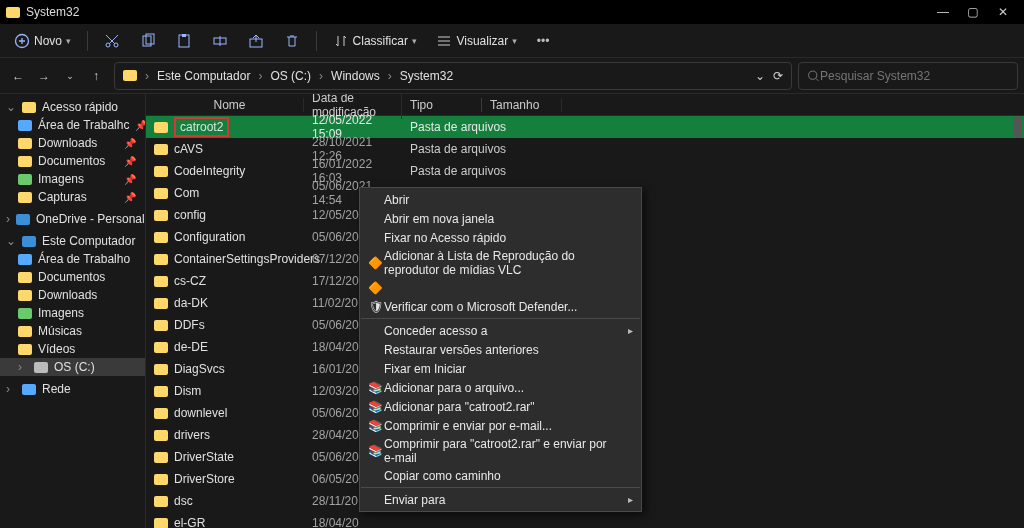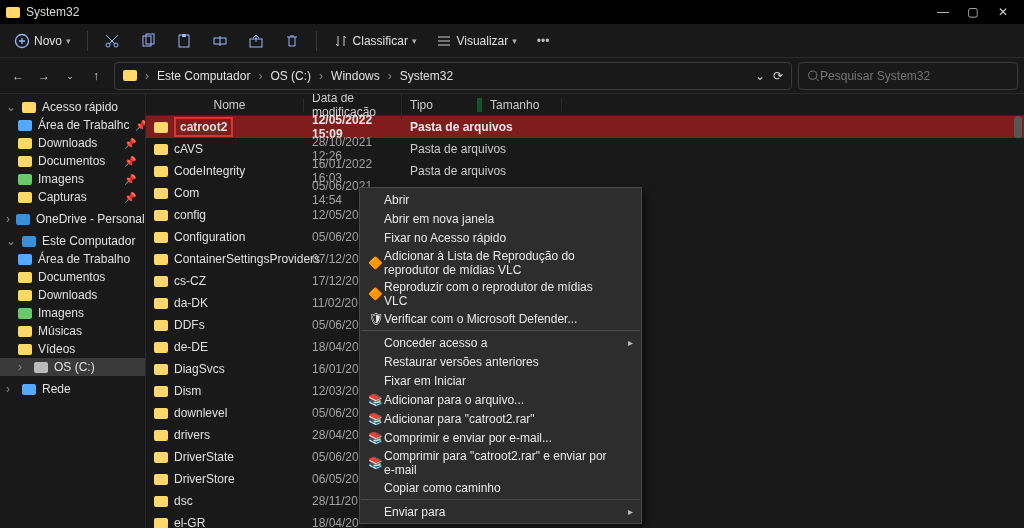--- a/index.html
+++ b/index.html
@@ -132,33 +132,33 @@
   }
   .colheader {
     height:22px;
     border-bottom:1px solid #2a2a2a;
     display:flex;
     align-items:center;
     color:#ccc;
   }
   .col-name { width:158px; padding-left:10px; border-right:1px solid #2a2a2a;text-align:center; }
   .col-date { width:98px; padding-left:8px; border-right:1px solid #2a2a2a; }
-  .col-type { width:80px; padding-left:8px; border-right:5px solid #14532d; }
+  .col-type { width:80px; padding-left:8px; border-right:1px solid #14532d; }
   .col-size { width:80px; padding-left:8px; border-right:1px solid #2a2a2a; }
 
   .filelist { }
   .filerow {
     height:22px;
     display:flex;
     align-items:center;
   }
   .filerow .c-name { width:158px; padding-left:8px; display:flex; align-items:center; gap:6px; }
   .filerow .c-date { width:98px; padding-left:8px; color:#a3a3a3; }
   .filerow .c-type { width:130px; padding-left:8px; color:#ccc; }
-  .filerow.selected { background:#7f1d1d;font-weight:bold; }
+  .filerow.selected { background:#15803d; }
   .filerow.selected .c-date, .filerow.selected .c-type { color:#e8e8e8; }
   .filerow .fi { width:14px;height:11px;background:#ffd86b;border-radius:2px;flex-shrink:0;}
   .name-highlight { display:inline-block; border:2px solid #d83535; padding:0 4px; line-height:16px; }
 
   .scroll-track {
     position:absolute; right:2px; top:22px; bottom:0; width:10px;
   }
   .scroll-thumb { position:absolute; right:0; top:0; width:8px; height:22px; background:#555; border-radius:4px; }
 
   
@@ -570,21 +570,20 @@
   <div class="ctx-item">
       <span class="ic"></span>
       <span>Fixar no Acesso rápido</span>
     </div>
   <div class="ctx-item">
       <span class="ic">🔶</span>
       <span>Adicionar à Lista de Reprodução do reprodutor de mídias VLC</span>
     </div>
   <div class="ctx-item">
       <span class="ic">🔶</span>
-      <span>Reproduzir com o reprodutor de mídias VLC</span>
     </div>
   <div class="ctx-item">
       <span class="ic">🛡</span>
       <span>Verificar com o Microsoft Defender...</span>
     </div>
   <div class="ctx-sep"></div>
   <div class="ctx-item has-sub">
       <span class="ic"></span>
       <span>Conceder acesso a</span>
     </div>

